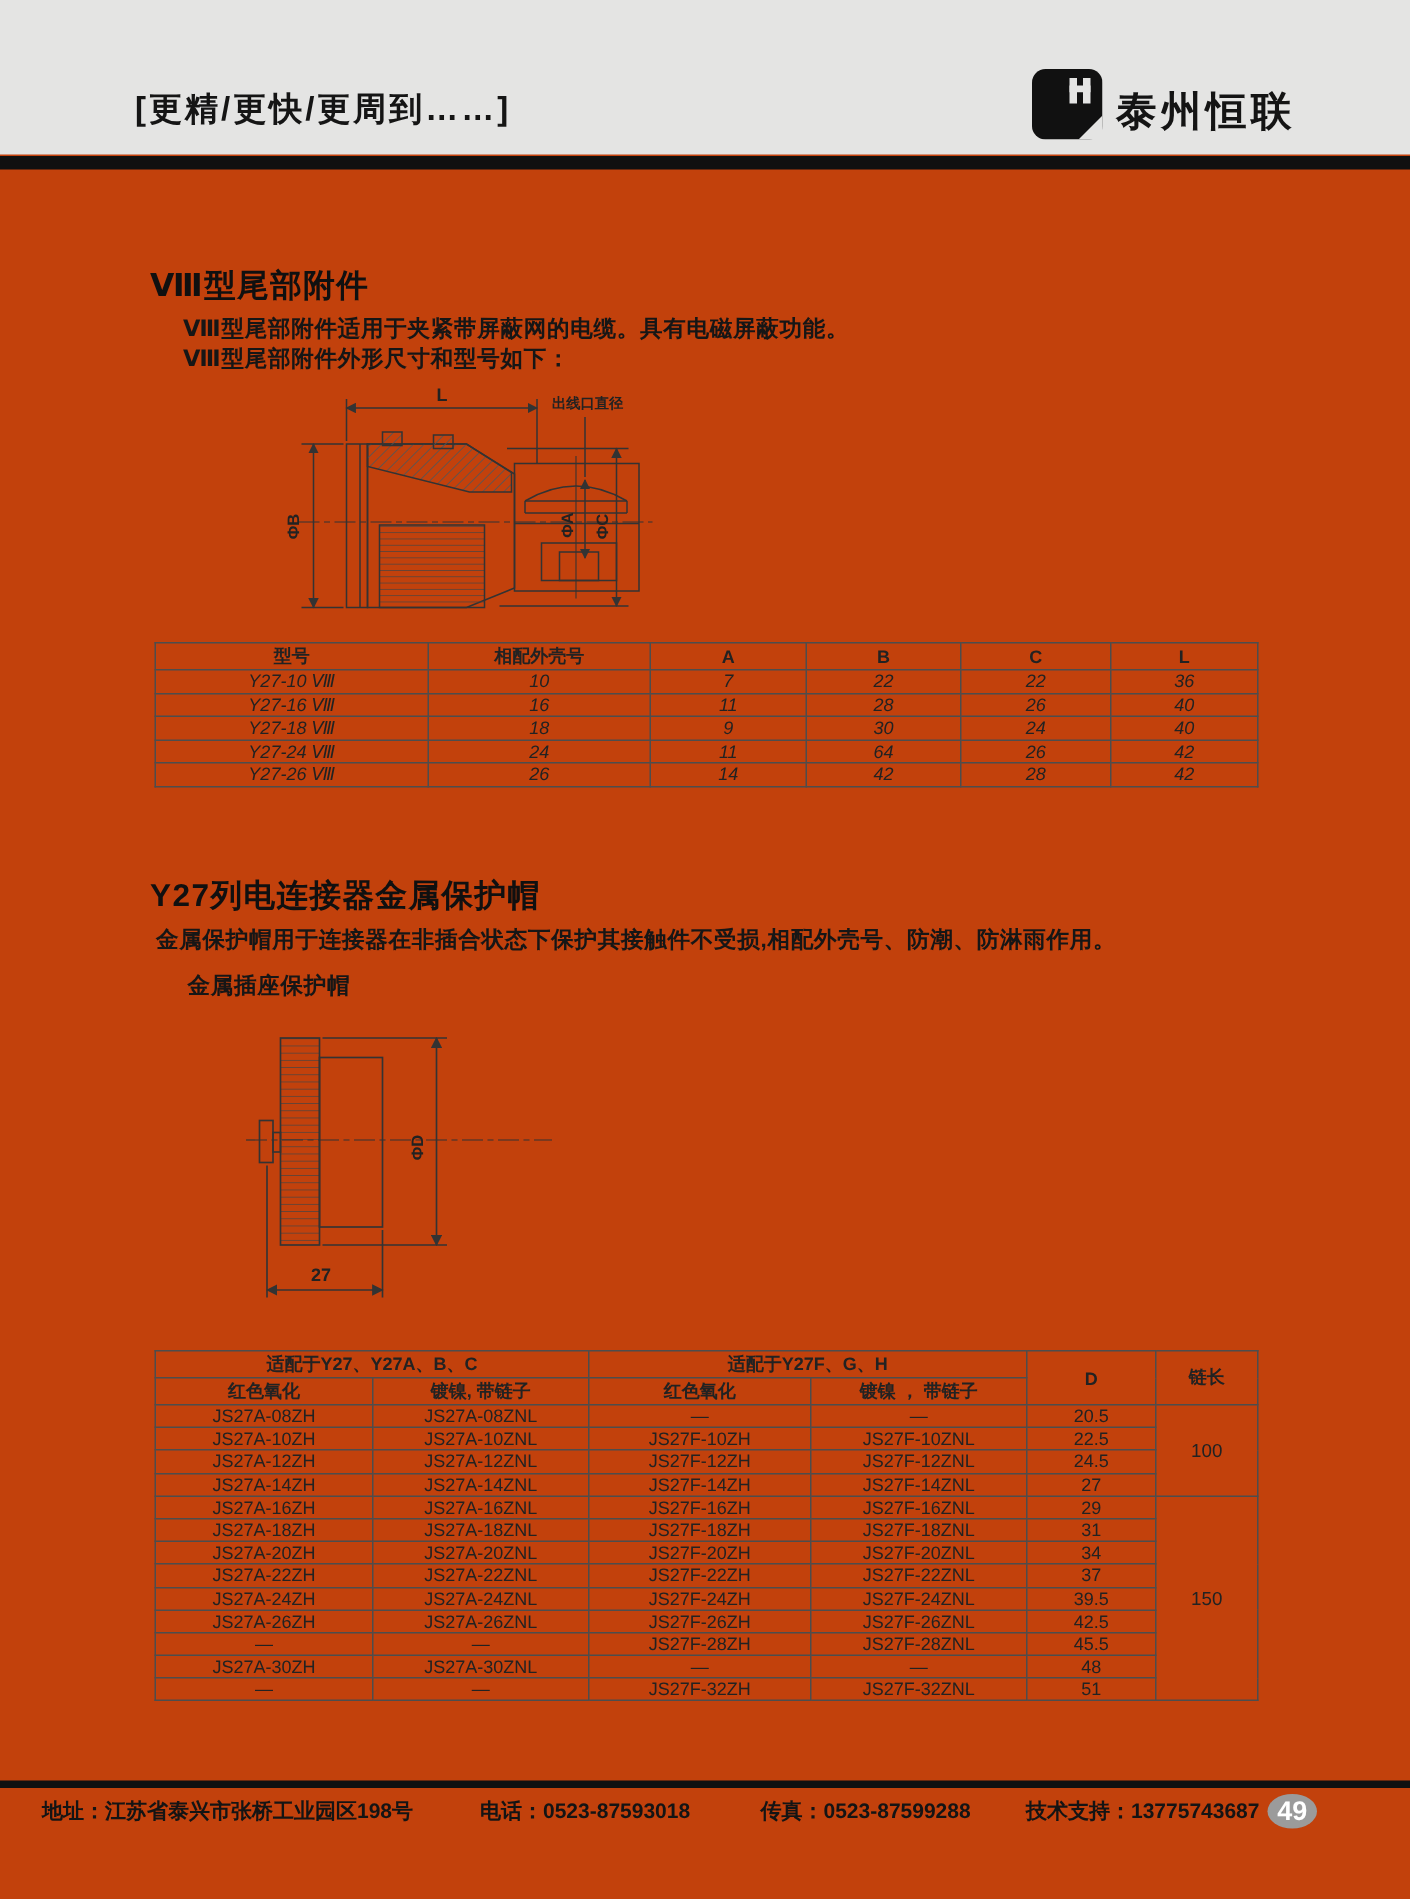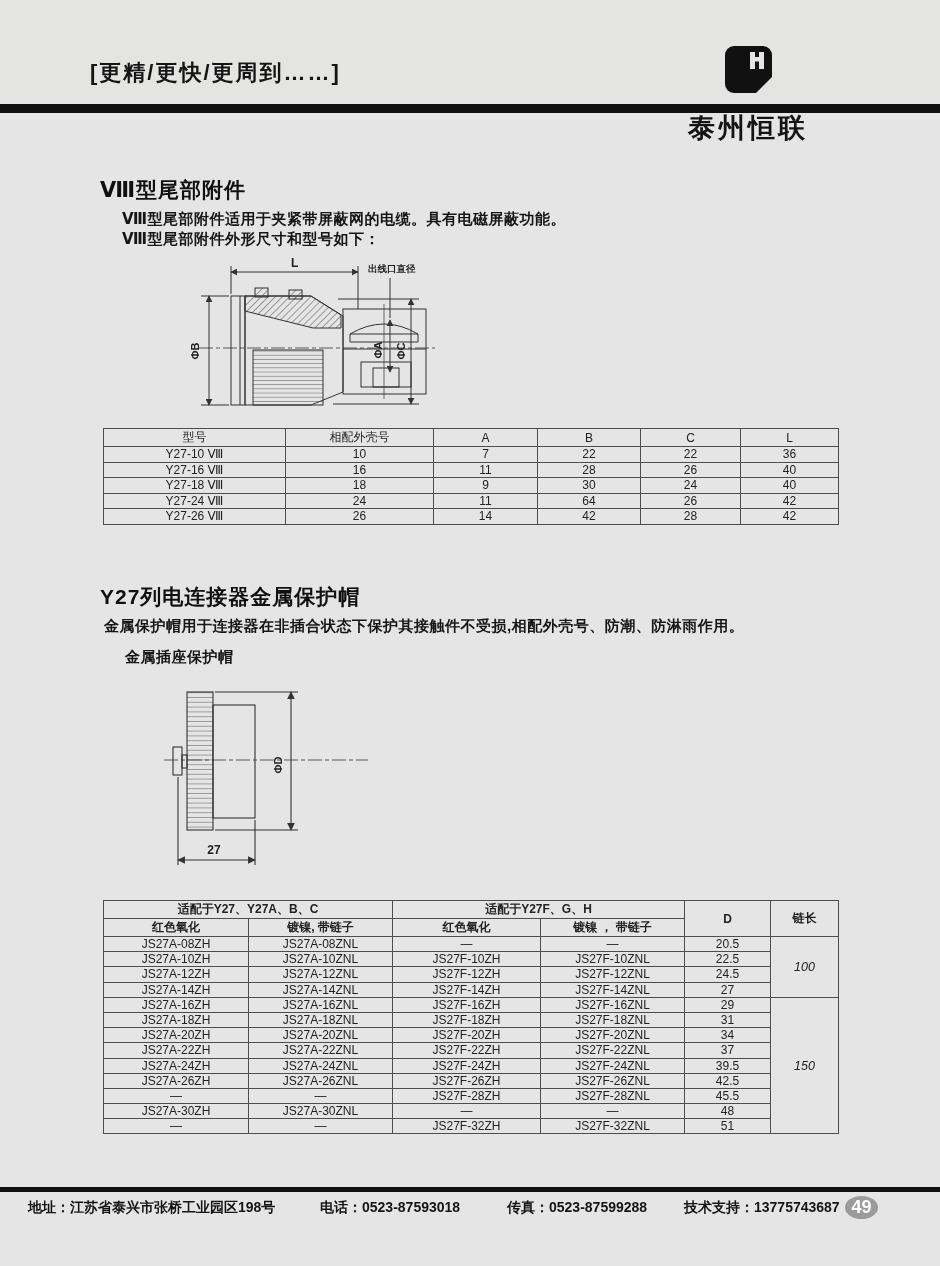--- a/index.html
+++ b/index.html
@@ -1,39 +1,39 @@
 <!DOCTYPE html>
 <html><head>
 <meta charset="utf-8">
 <style>
   html,body{margin:0;padding:0;}
-  .page{position:relative;width:940px;height:1266px;background:#e5e5e5;overflow:hidden;
+  .page{position:relative;width:940px;height:1266px;background:#c2410c;overflow:hidden;
         font-family:"Liberation Sans","DejaVu Sans",sans-serif;color:#1a1a1a;}
   
   .band{position:absolute;left:0;top:0;width:940px;height:103px;background:#e4e4e3;}
   .blackbar{position:absolute;left:0;top:104px;width:940px;height:9px;background:#101010;}
   .slogan{position:absolute;left:90px;top:58px;font-size:22px;font-weight:bold;letter-spacing:2px;color:#151515;}
-  .brand{position:absolute;left:688px;top:46px;display:flex;align-items:center;gap:9px;flex-direction:column;}
+  .brand{position:absolute;left:688px;top:46px;display:flex;align-items:center;gap:9px;}
   .brandname{font-size:27px;font-weight:bold;letter-spacing:3px;color:#141414;margin-top:8px;}
   
   .sec-title{position:absolute;font-size:21px;font-weight:bold;color:#101010;letter-spacing:1px;}
   .para{position:absolute;font-size:15px;font-weight:600;color:#161616;letter-spacing:.5px;}
   
   .fig{position:absolute;}
   .fig svg text{font-family:"Liberation Sans",sans-serif;fill:#222;}
   
   .tbl-wrap{position:absolute;}
   table{border-collapse:collapse;table-layout:fixed;width:100%;}
   th,td{border:1px solid #4d4d4d;text-align:center;vertical-align:middle;
         font-size:12px;font-weight:500;color:#222;padding:0;}
-  #table1 th{height:15px;font-weight:400;margin-top:42px;}
-  #table1 td{height:14.5px;}
+  #table1 th{height:15px;font-weight:700;margin-top:42px;}
+  #table1 td{height:14.5px;font-style:italic;}
   #table2 th{height:16px;font-weight:600;}
   #table2 td{height:14.2px;}
-  .len-cell{font-size:12.5px;font-style:italic;}
+  .len-cell{font-size:12.5px;}
   
   .footbar{position:absolute;left:0;top:1187px;width:940px;height:5px;background:#101010;}
   .footitem{position:absolute;top:1199px;font-size:14px;font-weight:bold;color:#141414;}
   .pagebadge{position:absolute;left:845px;top:1196px;width:33px;height:23px;border-radius:50%;
              background:#9b9b9b;color:#fff;font-size:18px;font-weight:bold;
              display:flex;align-items:center;justify-content:center;}
 </style>
 </head>
 <body>
 

